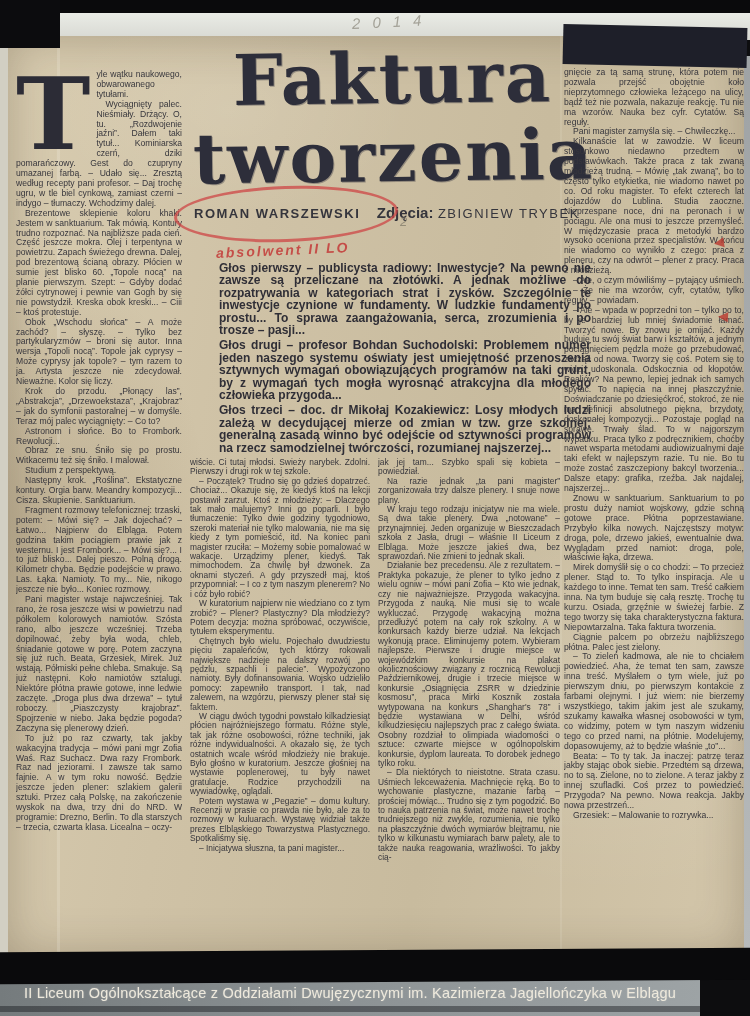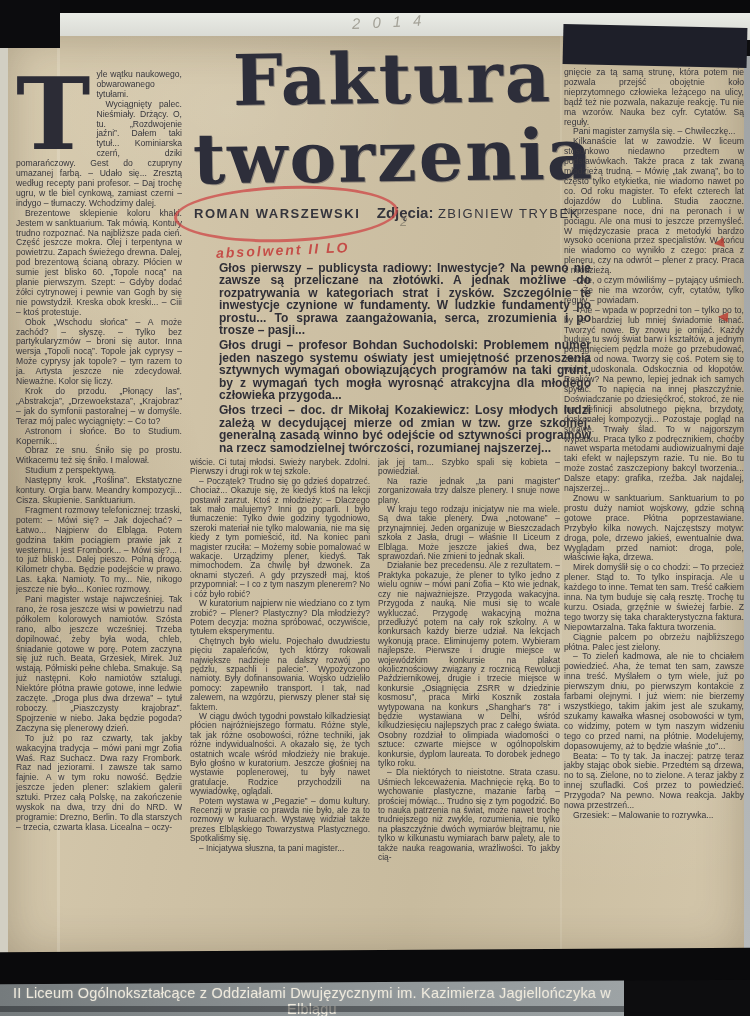--- a/index.html
+++ b/index.html
@@ -71,21 +71,21 @@
   .col-1 { left:8px;   top:34px;  width:166px; height:882px; }
   .col-2 { left:182px; top:422px; width:180px; height:498px; font-size:8.4px; line-height:9.4px; }
   .col-3 { left:370px; top:422px; width:182px; height:498px; font-size:8.4px; line-height:9.4px; }
   .col-4 { left:556px; top:32px;  width:180px; height:886px; }
   .dropcap {
     float:left; font-family:"DejaVu Serif","Liberation Serif",serif; font-weight:700;
     font-size:100px; line-height:80px; padding:4px 6px 0 0; color:#2c2c36;
   }
   
   .bar-bottom { position:absolute; left:-4px; top:950px; width:760px; height:32px; background:#0a0a0c; transform:rotate(-0.35deg); z-index:6; }
-  .footer-area { position:absolute; left:0; top:978px; width:624px; height:38px; z-index:5;
+  .footer-area { position:absolute; left:0; top:978px; width:700px; height:38px; z-index:5;
     background:linear-gradient(90deg,#757b7d 0%, #8b9193 45%, #9da3a5 100%);padding-left:40px; }
   .footer-caption { position:absolute; left:0; top:7px; width:100%; text-align:center;
     color:#eee9dc; font-size:14.5px; letter-spacing:.2px; text-shadow:0 0 2px rgba(255,255,255,.25); }
   .footer-streak { position:absolute; left:0; top:28px; width:100%; height:6px; background:rgba(22,25,28,.45); }
 </style>
 </head>
 <body>
 
 <div id="stage">
 
@@ -117,21 +117,21 @@
       <p>Głos drugi – profesor Bohdan Suchodolski: Problemem numer jeden naszego systemu oświaty jest umiejętność przenoszenia sztywnych wymagań obowiązujących programów na taki grunt, by z wymagań tych mogła wyrosnąć atrakcyjna dla młodego człowieka przygoda...</p>
       <p>Głos trzeci – doc. dr Mikołaj Kozakiewicz: Losy młodych ludzi zależą w decydującej mierze od zmian w tzw. grze szkolnej; generalną zasadą winno być odejście od sztywności programów na rzecz samodzielnej twórczości, rozumianej najszerzej...</p>
     </div>
 
     <div class="col col-1">
       <p><span class="dropcap">T</span><span>yle wątku naukowego, obwarowanego tytułami.</span></p>
       <p class="ind">Wyciągnięty palec. Nieśmiały. Drżący. O, tu. „Rozdwojenie jaźni”. Dałem taki tytuł... Kominiarska czerń, dziki pomarańczowy. Gest do czupryny umazanej farbą. – Udało się... Zresztą według recepty pani profesor. – Daj trochę ugru, w tle biel cynkową, zamiast czerni – indygo – tłumaczy. Wchodzimy dalej.</p>
       <p class="ind">Brezentowe sklepienie koloru khaki. Jestem w sanktuarium. Tak mówią. Kontury trudno rozpoznać. Na najbliższe pada cień. Część jeszcze mokra. Olej i terpentyna w powietrzu. Zapach świeżego drewna. Dalej, pod brezentową ścianą obrazy. Płócien w sumie jest blisko 60. „Topole nocą” na planie pierwszym. Szept: – Gdyby dodać żółci cytrynowej i pewnie van Gogh by się nie powstydził. Kreska obok kreski... – Ciii – ktoś protestuje.</p>
       <p class="ind">Obok „Wschodu słońca” – A może zachód? – słyszę. – Tylko bez partykularyzmów – broni się autor. Inna wersja „Topoli nocą”. Topole jak cyprysy – Może cyprysy jak topole? – tym razem to ja. Artysta jeszcze nie zdecydował. Nieważne. Kolor się liczy.</p>
       <p class="ind">Krok do przodu. „Płonący las”, „Abstrakcja”, „Drzewoekstaza”, „Krajobraz” – jak do symfonii pastoralnej – w domyśle. Teraz mój palec wyciągnięty: – Co to?</p>
-      <p class="ind">Astronom i słońce. Bo to Studium. Kopernik...</p>
+      <p class="ind">Astronom i słońce. Bo to Frombork. Rewolucji...</p>
       <p class="ind">Obraz ze snu. Śniło się po prostu. Witkacemu też się śniło. I malował.</p>
       <p class="ind">Studium z perspektywą.</p>
       <p class="ind">Następny krok. „Roślina”. Ekstatyczne kontury. Orgia barw. Meandry kompozycji... Cisza. Skupienie. Sanktuarium.</p>
       <p class="ind">Fragment rozmowy telefonicznej: trzaski, potem: – Mówi się? – Jak dojechać? – Łatwo... Najpierw do Elbląga. Potem godzina takim pociągiem prawie jak z westernu. I jest Frombork... – Mówi się?... I to już blisko... Dalej pieszo. Polną drogą. Kilometr chyba. Będzie podejście w prawo. Las. Łąka. Namioty. To my... Nie, nikogo jeszcze nie było... Koniec rozmowy.</p>
       <p class="ind">Pani magister wstaje najwcześniej. Tak rano, że rosa jeszcze wisi w powietrzu nad półkolem kolorowych namiotów. Szósta rano, albo jeszcze wcześniej. Trzeba dopilnować, żeby była woda, chleb, śniadanie gotowe w porę. Potem zaczyna się już ruch. Beata, Grzesiek, Mirek. Już wstają. Półmiski pełne chleba. Smakuje. Są już następni. Koło namiotów sztalugi. Niektóre płótna prawie gotowe, inne ledwie zaczęte. „Droga plus dwa drzewa” – tytuł roboczy. „Piaszczysty krajobraz”. Spojrzenie w niebo. Jaka będzie pogoda? Zaczyna się plenerowy dzień.</p>
       <p class="ind">To już po raz czwarty, tak jakby wakacyjna tradycja – mówi pani mgr Zofia Waś. Raz Suchacz. Dwa razy Frombork. Raz nad jeziorami. I zawsze tak samo fajnie. A w tym roku nowość. Będzie jeszcze jeden plener: szlakiem galerii sztuki. Przez całą Polskę, na zakończenie wyskok na dwa, trzy dni do NRD. W programie: Drezno, Berlin. To dla starszych – trzecia, czwarta klasa. Licealna – oczy-</p>
     </div>
 
     <div class="col col-2">
       <p>wiście. Ci tutaj młodsi. Świeży narybek. Zdolni. Pierwszy i drugi rok w tej szkole.</p>

